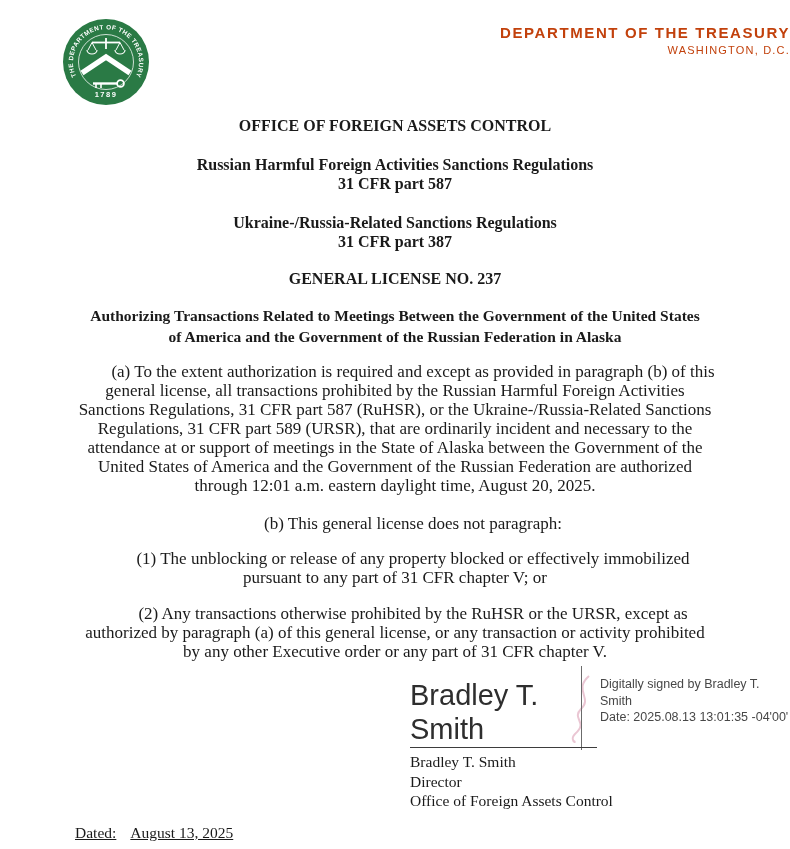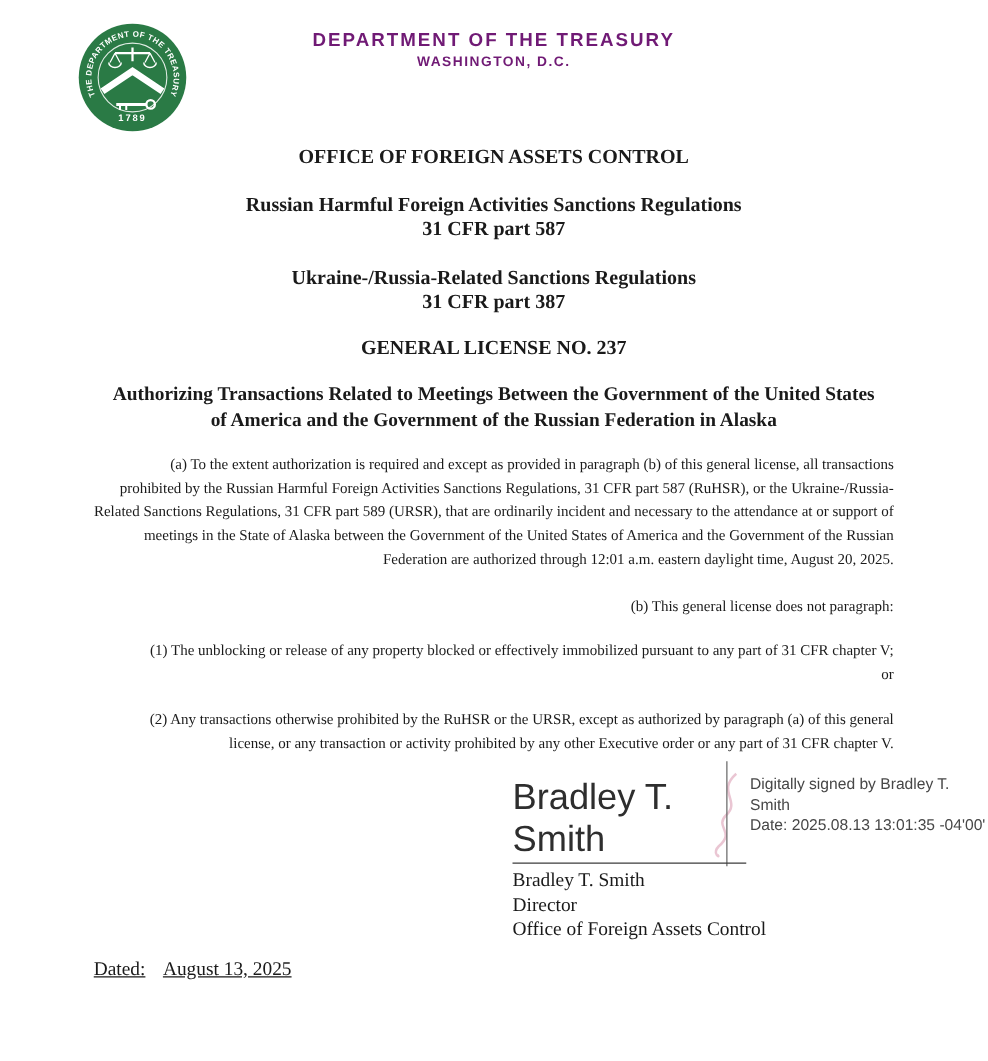--- a/index.html
+++ b/index.html
@@ -9,46 +9,46 @@
     height: 849px;
     background: #ffffff;
     font-family: "Liberation Serif", serif;
     color: #1a1a1a;
     overflow: hidden;
   }
   
   .letterhead { position: relative; height: 100px; }
   .seal { position: absolute; left: 62px; top: 18px; width: 88px; height: 88px; }
   .agency-block {
-    text-align: center;
+    text-align: right;
     padding-top: 24px;
     font-family: "Liberation Sans", sans-serif;
-    color: #701a75;
+    color: #c2410c;
   }
   .agency-name { font-size: 15px; font-weight: bold; letter-spacing: 1.6px; }
-  .agency-location { font-size: 11px; font-weight: bold; letter-spacing: 1.2px; margin-top: 3px; }
+  .agency-location { font-size: 11px; font-weight: normal; letter-spacing: 1.2px; margin-top: 3px; }
 
   
   .content { padding: 0 75px; }
   .center-bold { text-align: center; font-weight: bold; }
   .office-heading { margin-top: 16px; font-size: 16px; line-height: 19px; }
   .reg-group { margin-top: 20px; font-size: 16px; line-height: 19px; }
   .license-heading { margin-top: 18px; font-size: 16px; line-height: 19px; }
   .subject-heading {
     margin: 17px auto 0 auto;
     font-size: 15.5px;
     line-height: 21px;
     max-width: 620px;
   }
   p.body-para {
-    font-size: 12px;
+    font-size: 17px;
     line-height: 19px;
     margin: 17px 0 0 0;
     text-indent: 36px;
-    text-align: right;
+    text-align: center;
   }
   p.para-a { margin-top: 15px; }
   p.para-b { margin-top: 19px; }
   p.para-1 { margin-top: 16px; }
   p.para-2 { margin-top: 17px; }
 
   
   .sig-area { position: relative; margin-top: 5px; height: 148px; }
   .sig-big {
     position: absolute; left: 335px; top: 12px; width: 195px;

